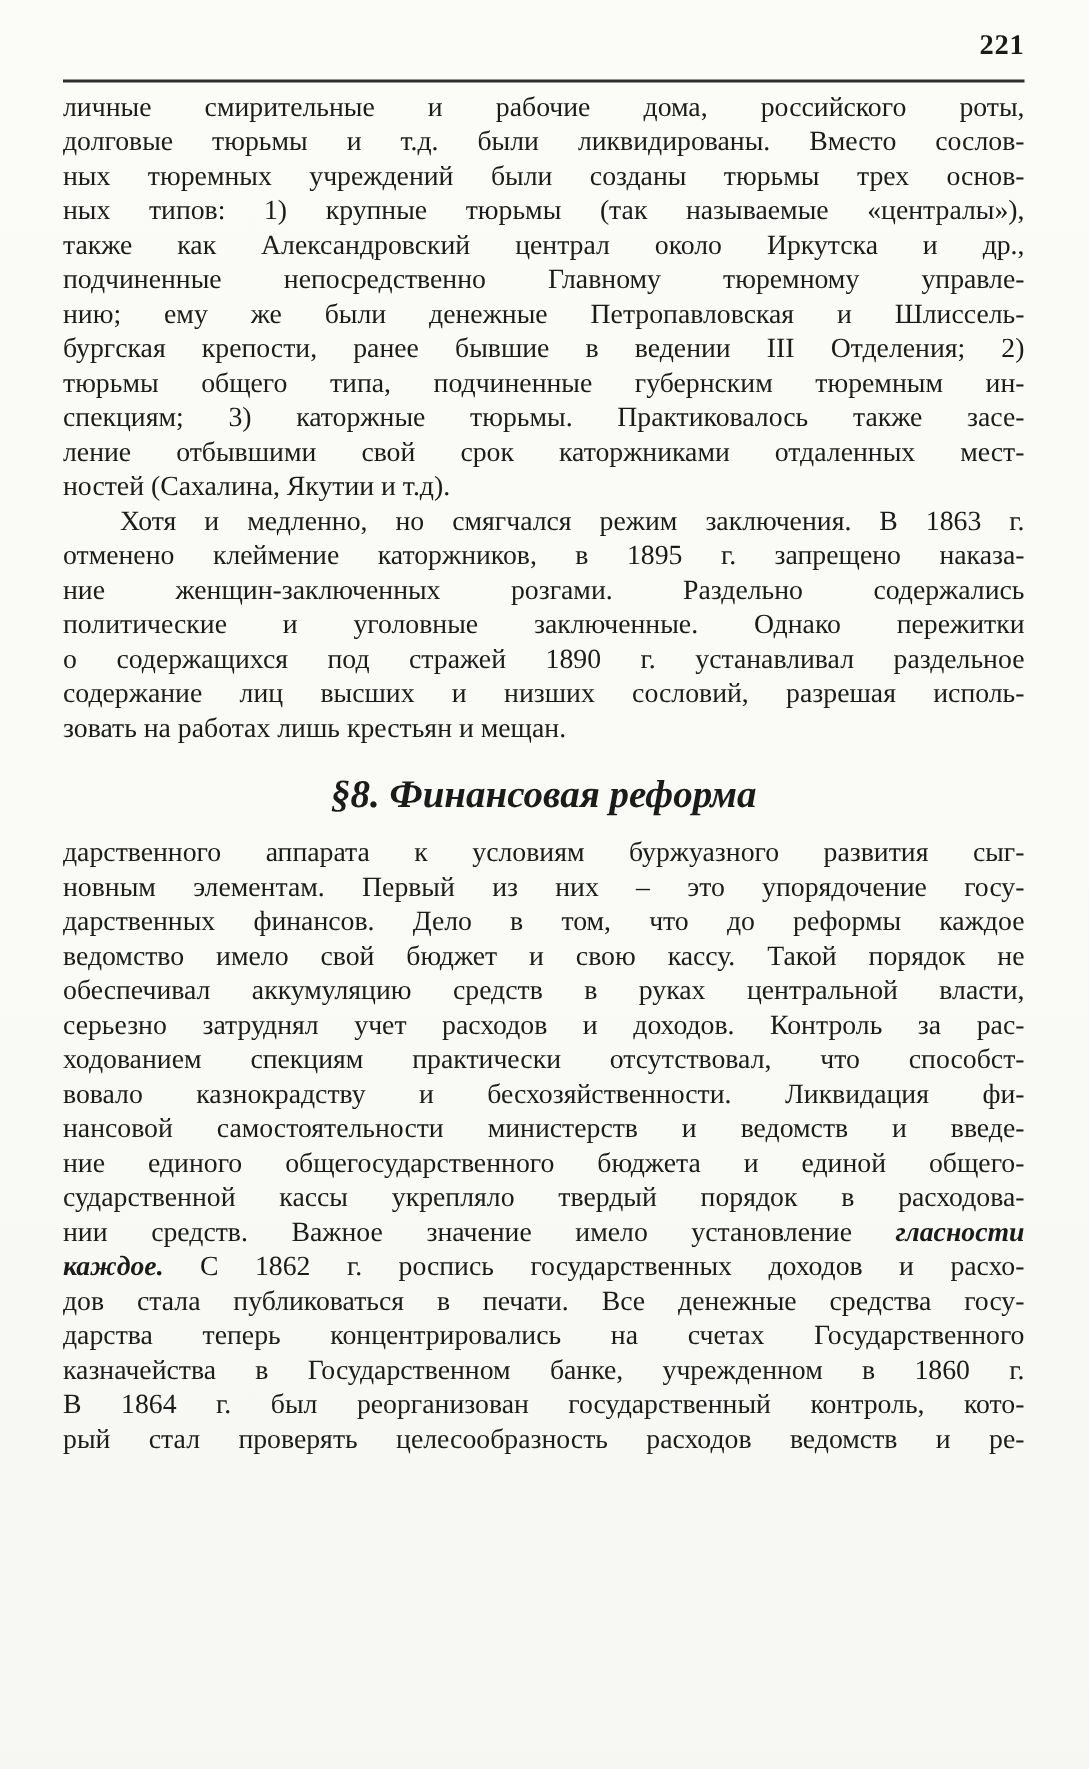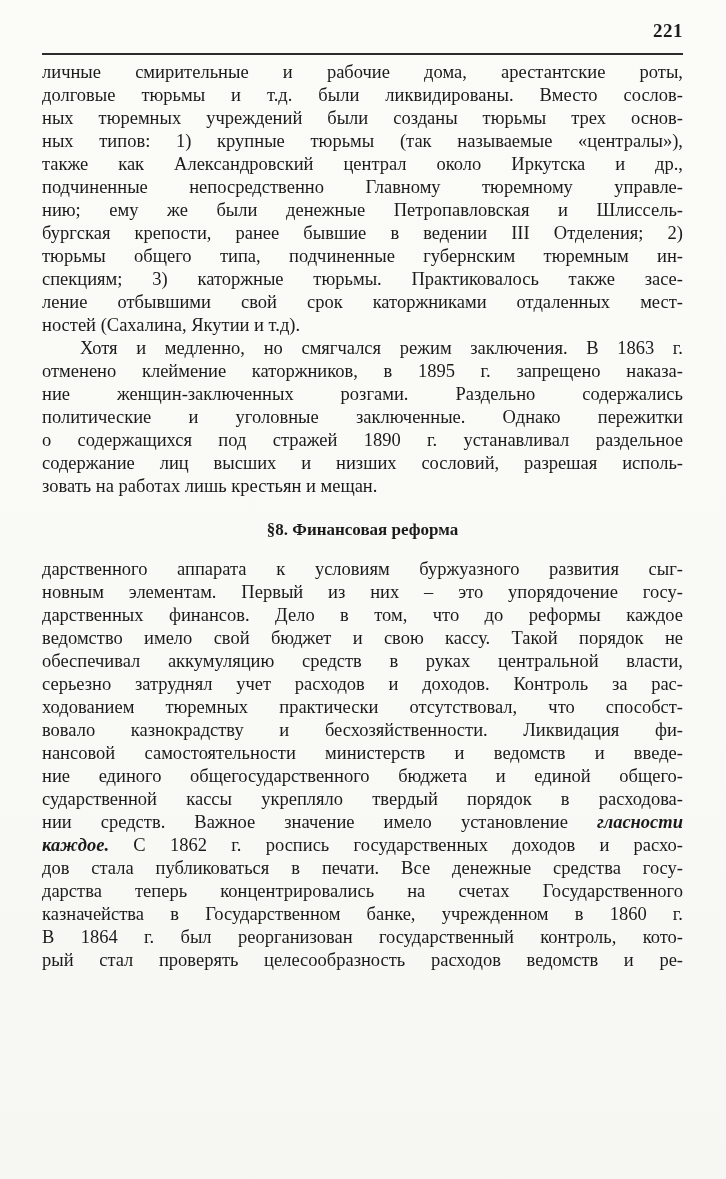--- a/index.html
+++ b/index.html
@@ -49,35 +49,36 @@
     text-align-last: justify;
     min-height: 23px;
   }
   .line.last { text-align-last: left; }
   .line.indent { text-indent: 38px; }
   .em { font-weight: bold; font-style: italic; }
   .section-heading {
     text-align: center;
     text-align-last: center;
     font-weight: bold;
-    font-size: 17px;
+    font-style: italic;
+    font-size: 26px;
     margin: 20px 0 17px 0;
   }
 </style>
 </head>
 <body>
 
 <div class="page">
   <header class="page-header">
     <span class="page-number">221</span>
   </header>
   <div class="rule"></div>
   <main class="page-body" id="page-body">
       <div class="paragraph">
-        <div class="line"><span>личные смирительные и рабочие дома, арестантские роты,</span></div>
+        <div class="line"><span>личные смирительные и рабочие дома, российского роты,</span></div>
         <div class="line"><span>долговые тюрьмы и т.д. были ликвидированы. Вместо сослов-</span></div>
         <div class="line"><span>ных тюремных учреждений были созданы тюрьмы трех основ-</span></div>
         <div class="line"><span>ных типов: 1) крупные тюрьмы (так называемые «централы»),</span></div>
         <div class="line"><span>также как Александровский централ около Иркутска и др.,</span></div>
         <div class="line"><span>подчиненные непосредственно Главному тюремному управле-</span></div>
         <div class="line"><span>нию; ему же были денежные Петропавловская и Шлиссель-</span></div>
         <div class="line"><span>бургская крепости, ранее бывшие в ведении III Отделения; 2)</span></div>
         <div class="line"><span>тюрьмы общего типа, подчиненные губернским тюремным ин-</span></div>
         <div class="line"><span>спекциям; 3) каторжные тюрьмы. Практиковалось также засе-</span></div>
         <div class="line"><span>ление отбывшими свой срок каторжниками отдаленных мест-</span></div>
@@ -93,21 +94,21 @@
         <div class="line last"><span>зовать на работах лишь крестьян и мещан.</span></div>
       </div>
       <div class="section-heading">§8. Финансовая реформа</div>
       <div class="paragraph">
         <div class="line"><span>дарственного аппарата к условиям буржуазного развития сыг-</span></div>
         <div class="line"><span>новным элементам. Первый из них – это упорядочение госу-</span></div>
         <div class="line"><span>дарственных финансов. Дело в том, что до реформы каждое</span></div>
         <div class="line"><span>ведомство имело свой бюджет и свою кассу. Такой порядок не</span></div>
         <div class="line"><span>обеспечивал аккумуляцию средств в руках центральной власти,</span></div>
         <div class="line"><span>серьезно затруднял учет расходов и доходов. Контроль за рас-</span></div>
-        <div class="line"><span>ходованием тюремных практически отсутствовал, что способст-</span></div>
+        <div class="line"><span>ходованием спекциям практически отсутствовал, что способст-</span></div>
         <div class="line"><span>вовало казнокрадству и бесхозяйственности. Ликвидация фи-</span></div>
         <div class="line"><span>нансовой самостоятельности министерств и ведомств и введе-</span></div>
         <div class="line"><span>ние единого общегосударственного бюджета и единой общего-</span></div>
         <div class="line"><span>сударственной кассы укрепляло твердый порядок в расходова-</span></div>
         <div class="line"><span>нии средств. Важное значение имело установление </span><span class="em">гласности</span></div>
         <div class="line"><span class="em">каждое.</span><span> С 1862 г. роспись государственных доходов и расхо-</span></div>
         <div class="line"><span>дов стала публиковаться в печати. Все денежные средства госу-</span></div>
         <div class="line"><span>дарства теперь концентрировались на счетах Государственного</span></div>
         <div class="line"><span>казначейства в Государственном банке, учрежденном в 1860 г.</span></div>
         <div class="line"><span>В 1864 г. был реорганизован государственный контроль, кото-</span></div>

